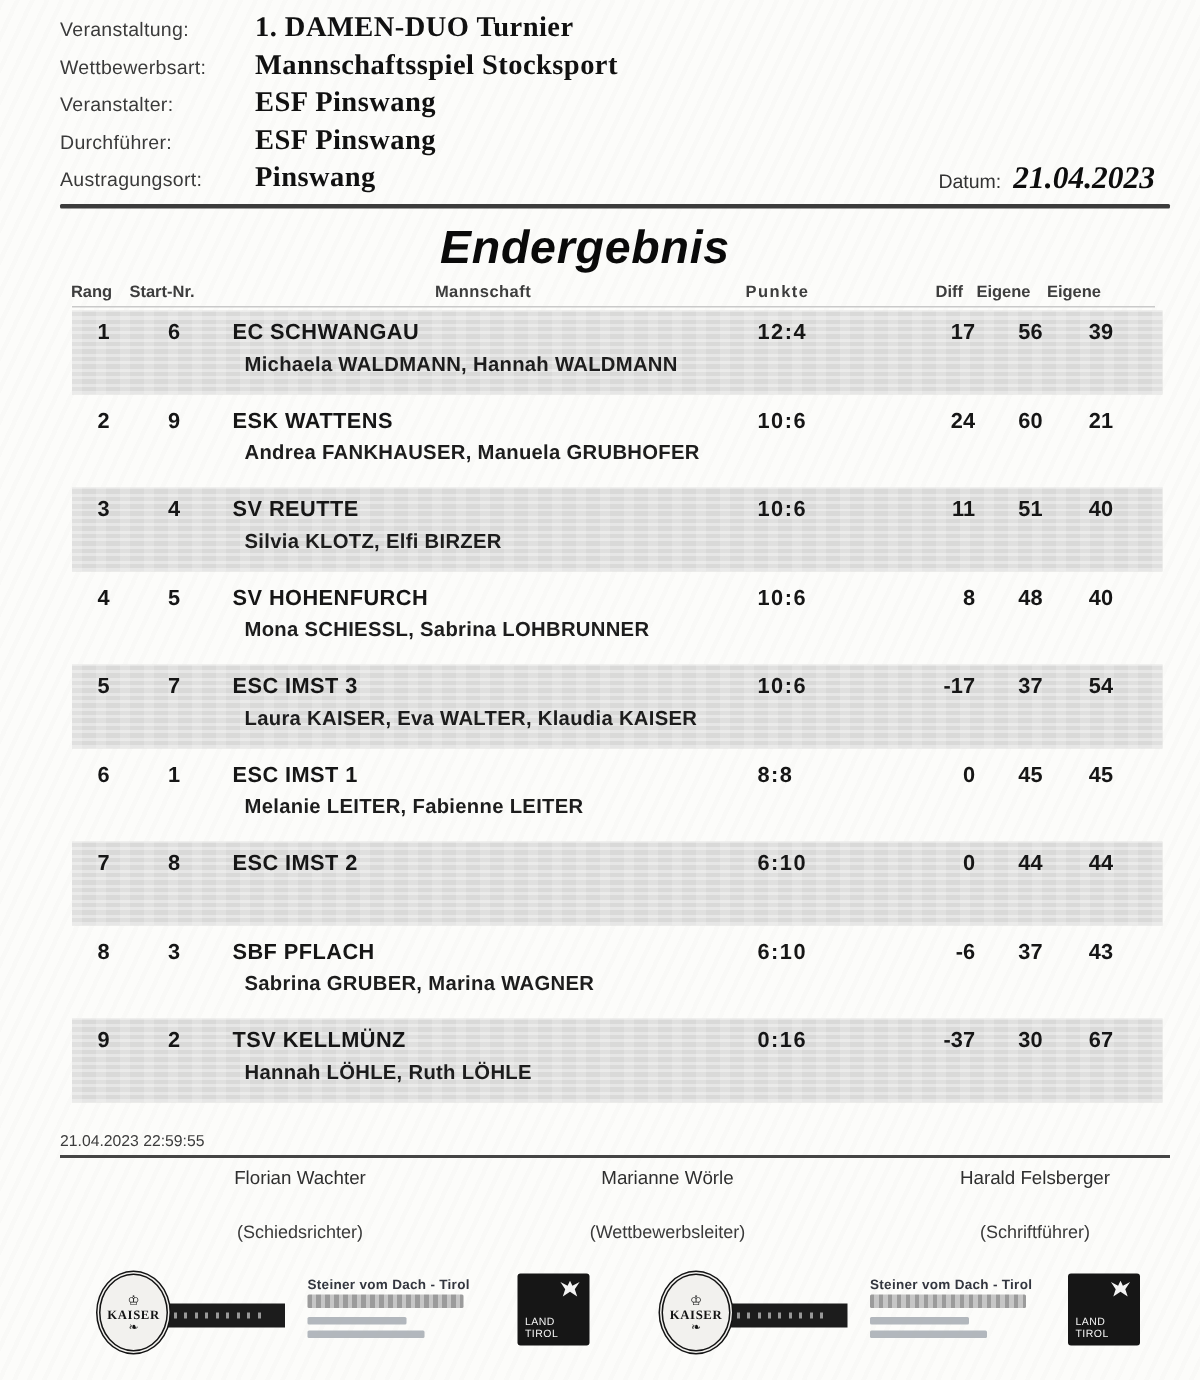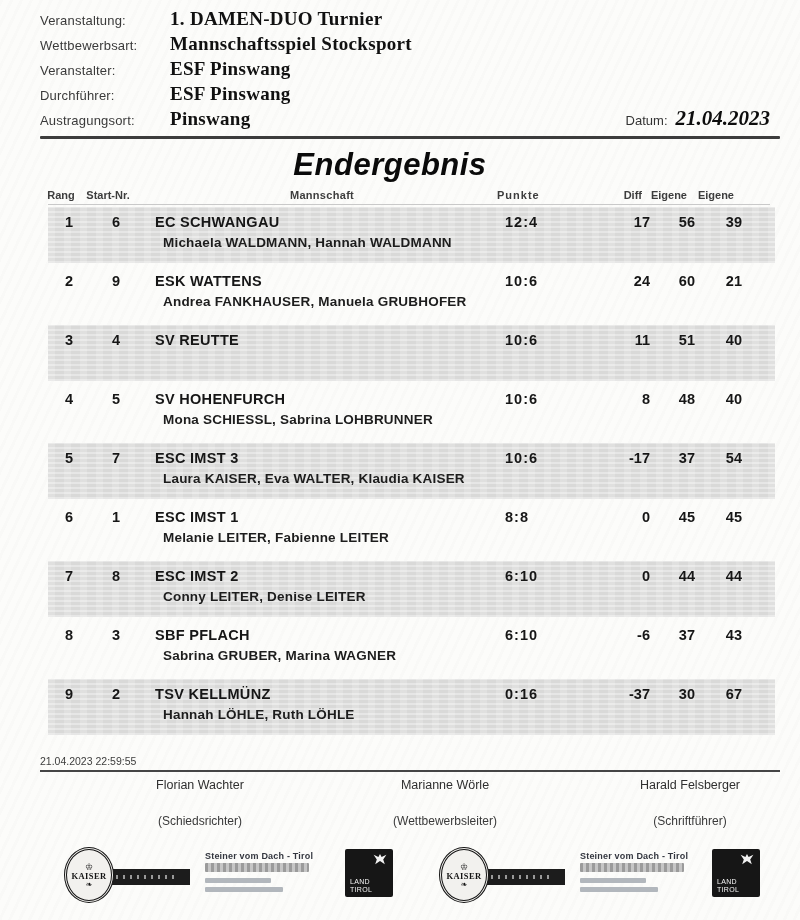--- a/index.html
+++ b/index.html
@@ -249,20 +249,21 @@
   <div class="trow shaded">
     <div class="line1 grid7">
       <span class="c-rang">3</span>
       <span class="c-start">4</span>
       <span class="c-team">SV REUTTE</span>
       <span class="c-punkte">10:6</span>
       <span class="c-diff">11</span>
       <span class="c-eigene">51</span>
       <span class="c-gegner">40</span>
     </div>
+    <div class="players">Silvia KLOTZ, Elfi BIRZER</div>
   </div>
 
   <div class="trow">
     <div class="line1 grid7">
       <span class="c-rang">4</span>
       <span class="c-start">5</span>
       <span class="c-team">SV HOHENFURCH</span>
       <span class="c-punkte">10:6</span>
       <span class="c-diff">8</span>
       <span class="c-eigene">48</span>
@@ -300,21 +301,20 @@
   <div class="trow shaded">
     <div class="line1 grid7">
       <span class="c-rang">7</span>
       <span class="c-start">8</span>
       <span class="c-team">ESC IMST 2</span>
       <span class="c-punkte">6:10</span>
       <span class="c-diff">0</span>
       <span class="c-eigene">44</span>
       <span class="c-gegner">44</span>
     </div>
-    <div class="players">Conny LEITER, Denise LEITER</div>
   </div>
 
   <div class="trow">
     <div class="line1 grid7">
       <span class="c-rang">8</span>
       <span class="c-start">3</span>
       <span class="c-team">SBF PFLACH</span>
       <span class="c-punkte">6:10</span>
       <span class="c-diff">-6</span>
       <span class="c-eigene">37</span>

